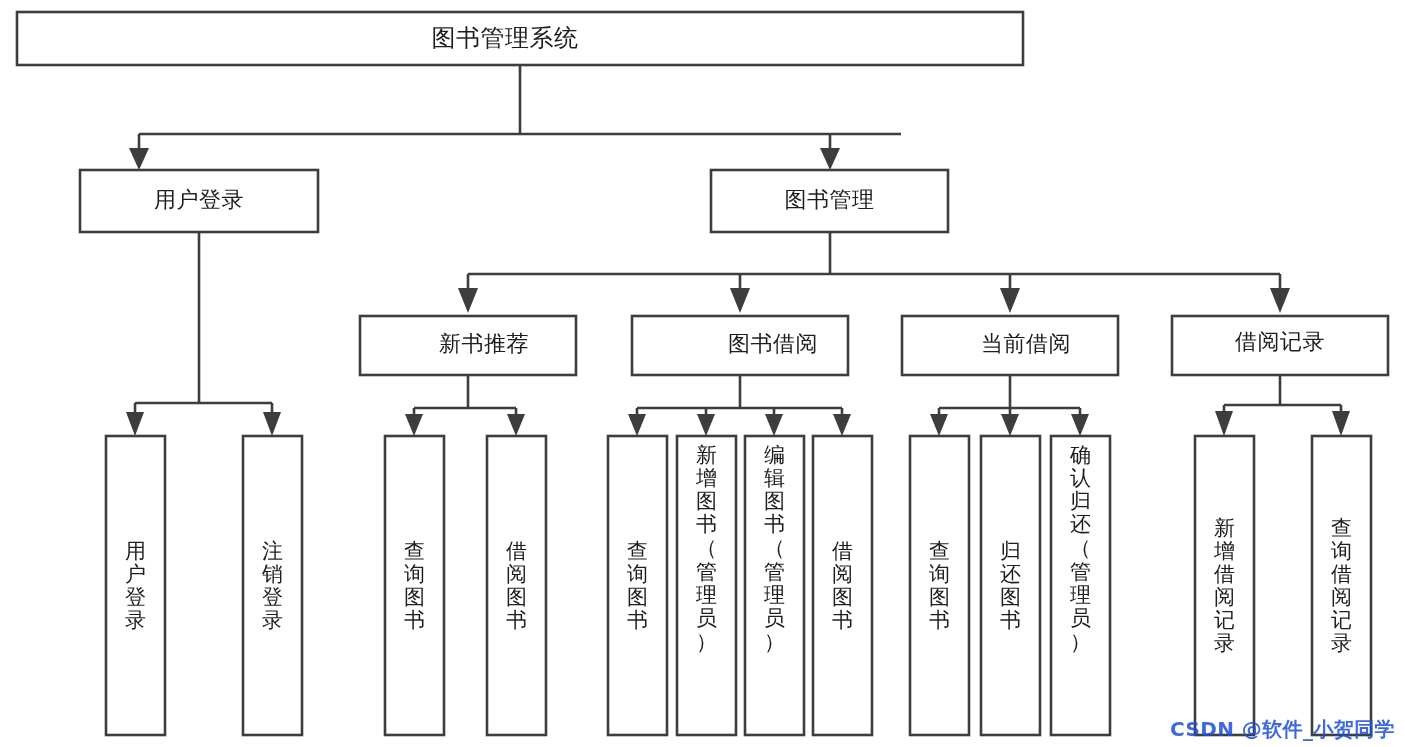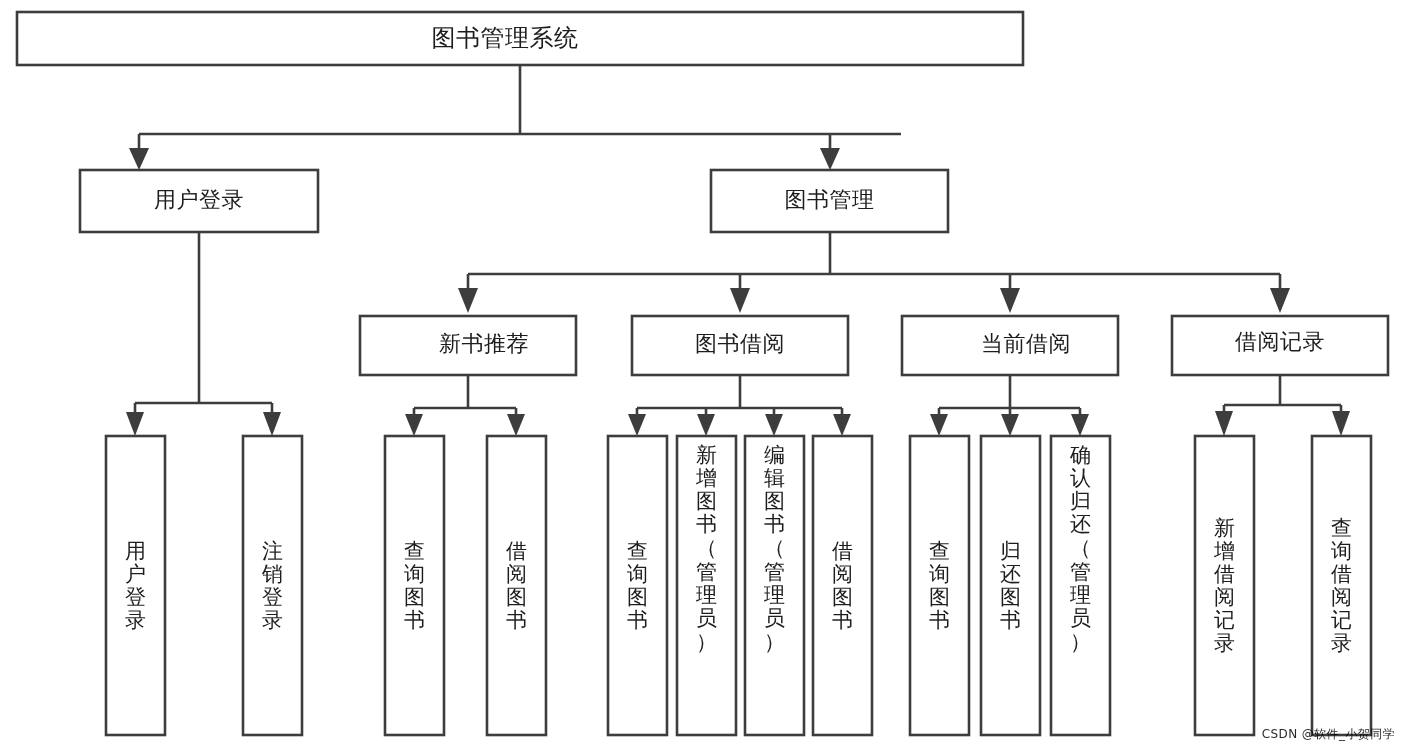--- a/index.html
+++ b/index.html
@@ -76,26 +76,27 @@
     line-height: 23px;
   }
   .node-label-v span.ch.paren {
     height: 25px;
     line-height: 25px;
   }
   .watermark {
     position: absolute;
     right: 10px;
     bottom: 4px;
-    font-size: 12px;
-    color: #000000;
+    font-size: 20px;
+    color: #1d4ed8;
     letter-spacing: 0.4px;
     white-space: nowrap;
     opacity: 0.85;
     pointer-events: none;
+    font-weight: bold;
   }
 </style>
 </head>
 <body>
 
 <div id="diagram-root">
 
   <svg class="diagram-canvas" viewBox="0 0 1405 747">
 
     <g>
@@ -191,21 +192,21 @@
       <rect class="node-box" x="1312" y="436" width="59" height="299"></rect>
     </g>
   </svg>
 
   <div class="node-label-h" style="left:17px; top:12px; width:976px; height:53px; font-size:24px;text-align:right;">图书管理系统</div>
 
   <div class="node-label-h" style="left:80px; top:170px; width:238px; height:62px;">用户登录</div>
   <div class="node-label-h" style="left:711px; top:170px; width:237px; height:62px;">图书管理</div>
 
   <div class="node-label-h" style="left:376px; top:316px; width:216px; height:59px;">新书推荐</div>
-  <div class="node-label-h" style="left:632px; top:316px; width:216px; height:59px;">图书借阅</div>
+  <div class="node-label-h" style="left:632px; top:316px; width:216px; height:59px;padding-left:33px;">图书借阅</div>
   <div class="node-label-h" style="left:902px; top:316px; width:216px; height:59px;margin-left:16px;">当前借阅</div>
   <div class="node-label-h" style="left:1172px; top:316px; width:216px; height:55px;">借阅记录</div>
 
   <div class="node-label-v center" style="left:106px; top:436px; width:59px; height:299px;">
       <span class="ch">用</span>
       <span class="ch">户</span>
       <span class="ch">登</span>
       <span class="ch">录</span>
     </div>
   <div class="node-label-v center" style="left:243px; top:436px; width:59px; height:299px;">

